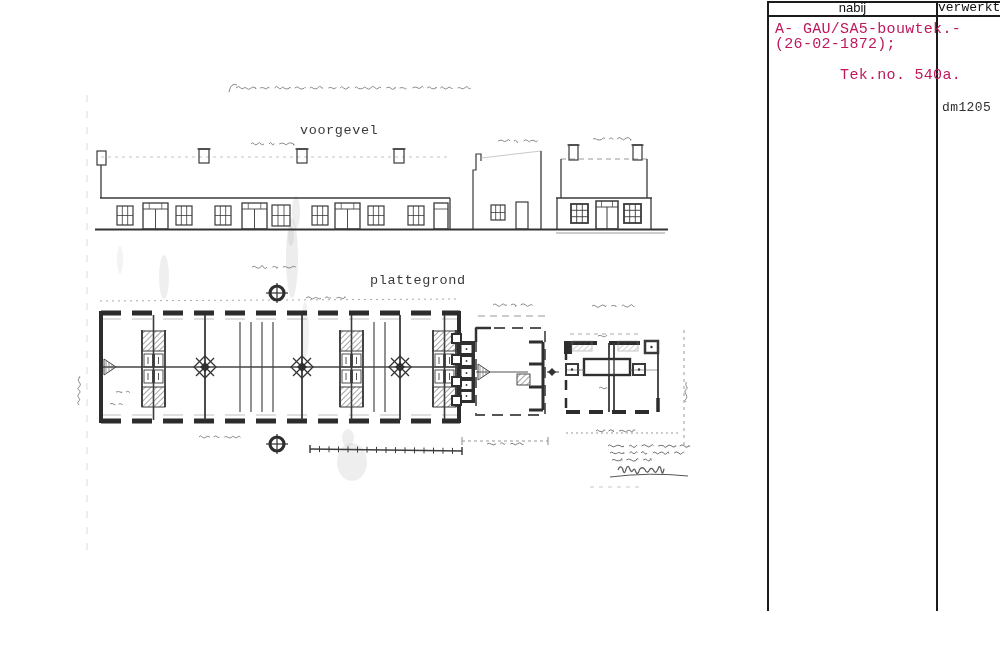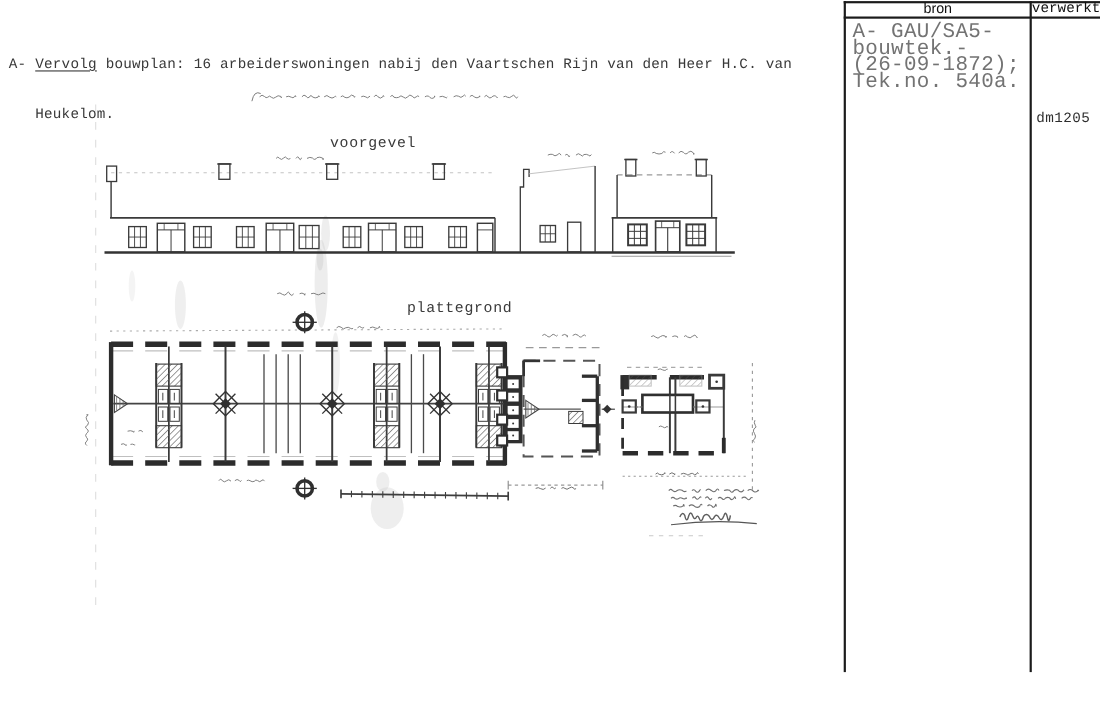--- a/index.html
+++ b/index.html
@@ -13,49 +13,45 @@
   
   .rt-line{position:absolute;background:#1b1b1b;}
   .rt-top{left:767px;top:1px;width:233px;height:2px;}
   .rt-under{left:767px;top:15px;width:233px;height:2px;}
   .rt-v1{left:767px;top:1px;width:2px;height:610px;}
   .rt-v2{left:936px;top:1px;width:2px;height:610px;}
   .rt-h{position:absolute;top:1px;height:14px;font-family:"Liberation Sans","DejaVu Sans",sans-serif;
         font-size:13px;color:#101010;text-align:center;line-height:14px;}
   .rt-h1{left:769px;width:167px;}
   .rt-h2{left:938px;width:62px;font-family:Liberation Mono, monospace;}
-  .rt-source{position:absolute;left:775px;top:22px;font-size:19px;line-height:15px;
-             color:#737373;letter-spacing:.3px;}
-  .rt-source div:nth-child(3){margin-top:0;}
+  .rt-source{position:absolute;left:775px;top:22px;font-size:15px;line-height:15px;
+             color:#be185d;letter-spacing:.3px;}
+  .rt-source div:nth-child(3){margin-top:16px;text-align:right;}
   .rt-processed{position:absolute;left:942px;top:52px;font-size:13px;color:#2e2e2e;letter-spacing:.4px;margin-top:48px;}
   
   svg.drawing{position:absolute;left:60px;top:70px;}
   .typed{font-family:"Liberation Mono","DejaVu Sans Mono",monospace;font-size:13.5px;
          fill:#3a3a3a;letter-spacing:.6px;}
 </style>
 </head>
 <body>
 
 <div class="page">
 
-  <div class="title-block">
-    <div class="t-line1"><span>A- </span><span class="u">Vervolg</span><span> bouwplan: 16 arbeiderswoningen nabij den Vaartschen Rijn van den Heer H.C. van</span></div>
-    <div class="t-line2">Heukelom.</div>
-  </div>
 
   <div>
     <div class="rt-line rt-top"></div>
     <div class="rt-line rt-under"></div>
     <div class="rt-line rt-v1"></div>
     <div class="rt-line rt-v2"></div>
-    <div class="rt-h rt-h1">bron</div>
+    <div class="rt-h rt-h1">nabij</div>
     <div class="rt-h rt-h2">verwerkt</div>
     <div class="rt-source">
       <div>A- GAU/SA5-bouwtek.-</div>
-      <div>(26-09-1872);</div>
+      <div>(26-02-1872);</div>
       <div>Tek.no. 540a.</div>
     </div>
     <div class="rt-processed">dm1205</div>
   </div>
 
   <svg id="dwg" class="drawing" width="705" height="485" viewBox="60 70 705 485">
     <defs>
       <pattern id="hatch" width="4" height="4" patternUnits="userSpaceOnUse" patternTransform="rotate(45)">
         <line x1="0" y1="0" x2="0" y2="4" stroke="#5a5a5a" stroke-width="1.1"></line>
       </pattern>

